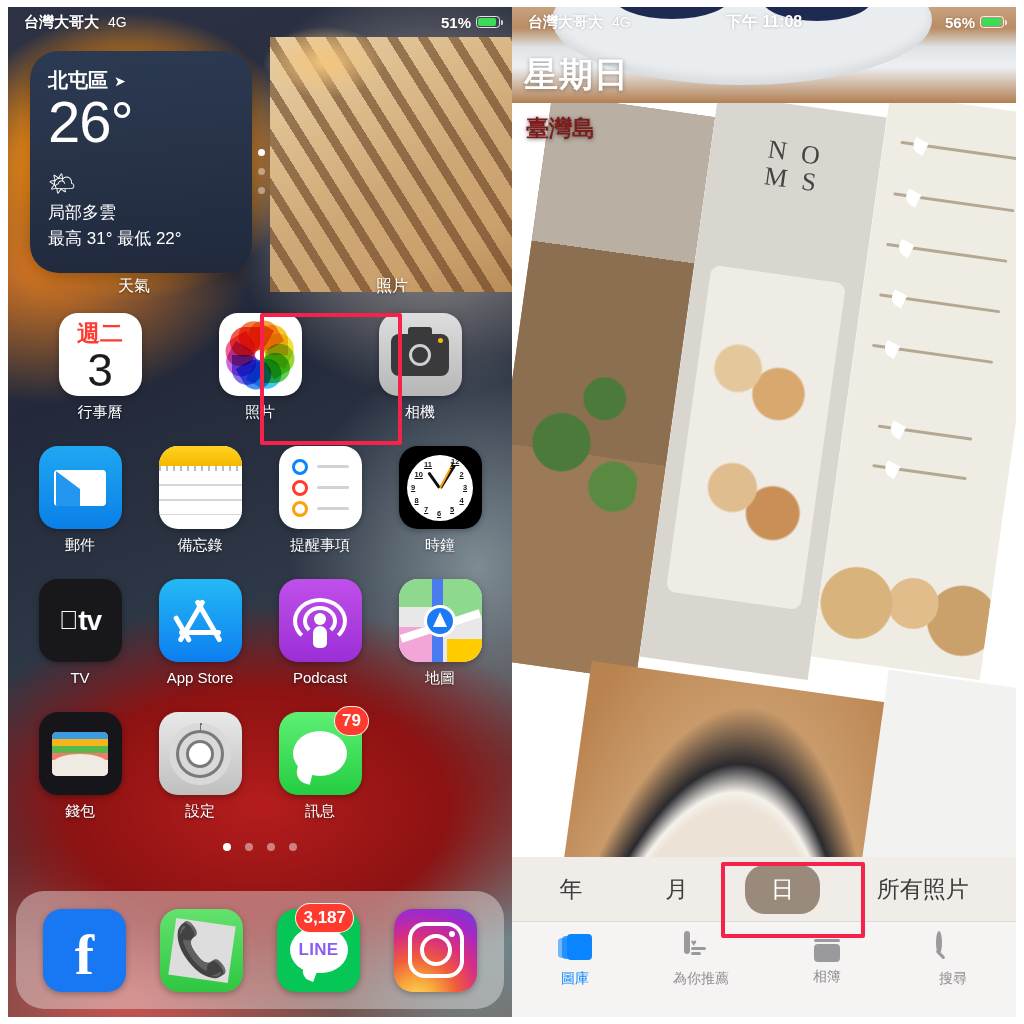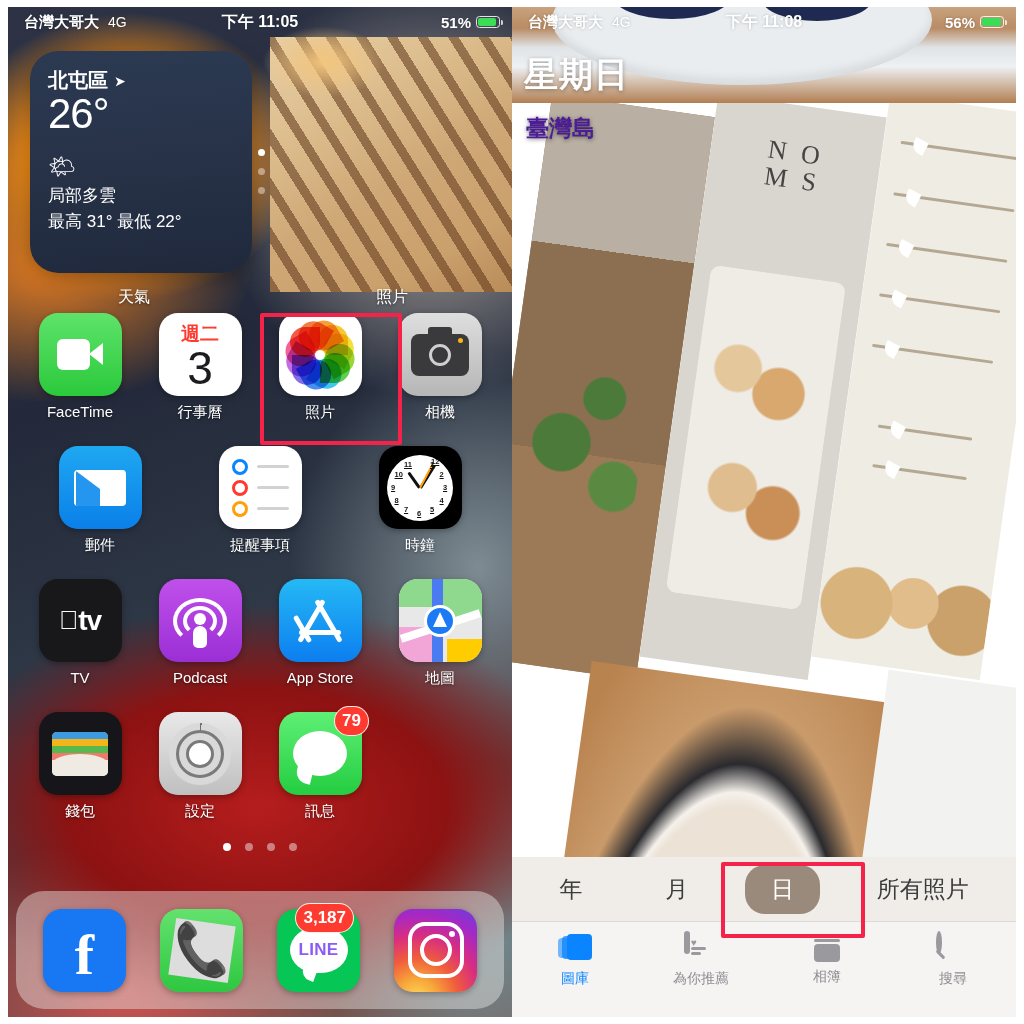--- a/index.html
+++ b/index.html
@@ -49,29 +49,29 @@
     background:rgba(255,255,255,.75); border-radius:0 1.5px 1.5px 0; }
   .batt i { position:absolute; left:1.3px; top:1.3px; bottom:1.3px; border-radius:2px;
             background:#3ddc56; display:block; }
 
   
   .widget { position:absolute; left:22px; top:44px; width:222px; height:222px;
     border-radius:28px; background:linear-gradient(175deg,#2b3a52 0%,#283349 45%,#20293c 100%);
     box-shadow:0 5px 18px rgba(0,0,0,.32); padding:16px 18px; color:#fff; }
   .w-loc { font-size:20px; font-weight:600; display:flex; align-items:center; gap:6px;}
   .w-arrow { font-size:14px; transform:rotate(-2deg); }
-  .w-temp { font-size:42px; font-weight:300; line-height:1.05; margin-top:-2px; letter-spacing:-1px;}
+  .w-temp { font-size:58px; font-weight:300; line-height:1.05; margin-top:-2px; letter-spacing:-1px;}
   .w-icon { margin-top:20px; font-size:22px; line-height:1; }
   .w-cond { font-size:17px; font-weight:500; margin-top:6px; }
   .w-hl { font-size:17px; font-weight:500; margin-top:3px; }
   .w-dots { position:absolute; left:250px; top:142px; display:flex; flex-direction:column; gap:12px; }
   .w-dots span { width:7px; height:7px; border-radius:50%; background:rgba(255,255,255,.42);}
   .w-dots span.on { background:#fff; }
 
-  .widget-labels { position:absolute; left:0; top:280px; width:100%; height:24px; }
+  .widget-labels { position:absolute; left:0; top:269px; width:100%; height:24px; }
   .wlabel { position:absolute; color:#fff; font-size:16px; font-weight:500;
     text-shadow:0 1px 3px rgba(0,0,0,.5); }
   .wlabel.a { left:110px; } .wlabel.b { left:368px; }
 
   
   .grid { position:absolute; left:0; top:306px; width:100%; }
   .row { display:flex; justify-content:space-around; padding:0 12px; margin-bottom:8px; height:125px;}
   .app { width:110px; display:flex; flex-direction:column; align-items:center; position:relative;}
   .icon { width:83px; height:83px; border-radius:19px; position:relative; overflow:hidden;
           box-shadow:0 2px 6px rgba(0,0,0,.3); display:flex; align-items:center; justify-content:center;}
@@ -82,21 +82,21 @@
     font-size:17px; font-weight:600; display:flex; align-items:center; justify-content:center; z-index:4;}
 
   
   .ic-facetime{ background:linear-gradient(180deg,#5ee36a,#2bc93c); }
   .ft-cam{ width:46px; height:31px; position:relative; }
   .ft-cam i{ position:absolute; left:0; top:0; width:33px; height:31px; background:#fff; border-radius:6px;}
   .ft-cam b{ position:absolute; right:0; top:4px; width:0; height:0; border-top:11px solid transparent;
      border-bottom:11px solid transparent; border-right:14px solid #fff; }
 
   .ic-cal{ background:#fff; flex-direction:column; }
-  .cal-d{ color:#ff3b30; font-size:19px; font-weight:600; margin-top:6px; line-height:1;}
+  .cal-d{ color:#ff3b30; font-size:23px; font-weight:600; margin-top:6px; line-height:1;}
   .cal-n{ color:#1c1c1e; font-size:46px; font-weight:300; line-height:1; margin-top:2px;}
 
   .ic-photos{ background:#fff; }
   .pinwheel{ position:relative; width:66px; height:66px; }
   .pinwheel i{ position:absolute; left:50%; top:50%; width:30px; height:30px; border-radius:50% 50% 50% 0;
      transform-origin:0 0; mix-blend-mode:multiply; opacity:.88;}
 
   .ic-camera{ background:linear-gradient(180deg,#dedede,#b6b6b6); }
   .cam-body{ width:58px; height:42px; background:#3a3a3c; border-radius:8px; position:relative;}
   .cam-body:before{ content:""; position:absolute; left:17px; top:-7px; width:24px; height:8px;
@@ -234,21 +234,21 @@
   .ph-title{ font-size:34px; font-weight:700; color:#fff; letter-spacing:1px;
     text-shadow:0 1px 4px rgba(0,0,0,.35);}
   .ph-actions{ margin-left:auto; display:flex; align-items:center; gap:8px; }
   .pill{ height:40px; padding:0 18px; border-radius:20px; background:rgba(168,150,136,.82);
     color:#fff; font-size:19px; font-weight:600; display:flex; align-items:center; justify-content:center;}
   .circ{ width:40px; height:40px; border-radius:50%; background:rgba(168,150,136,.82);
     display:flex; align-items:center; justify-content:center; color:#fff; font-size:22px; letter-spacing:1.5px;
     padding-bottom:8px;}
 
   .ph-gridwrap{ position:absolute; left:0; top:96px; right:0; bottom:160px; overflow:hidden; }
-  .ph-region{ position:absolute; left:14px; top:10px; color:#4c1d95; font-size:23px; font-weight:700;
+  .ph-region{ position:absolute; left:14px; top:10px; color:#7f1d1d; font-size:23px; font-weight:700;
     text-shadow:0 1px 4px rgba(0,0,0,.5); z-index:5;}
   .pgrid{ display:grid; grid-template-columns:164px 170px 170px; grid-auto-rows:1px; gap:2px; }
 
   .ph{ position:relative; overflow:hidden; background:#ddd; }
 
   
   .p-storefront{ grid-column:1; grid-row:1/span 190;
     background:
       linear-gradient(180deg,#b9b0a3 0 26%, #8c6f51 26% 62%, #9d7a57 62% 100%),
       #8c6f51;}
@@ -318,21 +318,20 @@
 
   <div class="phone-left">
     <div class="wallpaper"></div>
     <div class="sandwich"></div>
 
     <div class="statusbar">
       <div class="sb-left">
         <span class="sb-carrier">台灣大哥大</span>
         <span class="sb-net">4G</span>
       </div>
-      <div class="sb-time">下午 11:05</div>
       <div class="sb-right">
         <span>51%</span>
         <span class="batt">
             <i style="width:18px"></i>
           </span>
       </div>
     </div>
 
     <div class="widget">
       <div class="w-loc">
@@ -351,29 +350,20 @@
     </div>
 
     <div class="widget-labels">
       <span class="wlabel a">天氣</span>
       <span class="wlabel b">照片</span>
     </div>
 
     <div class="grid">
 
       <div class="row">
-        <div class="app">
-          <div class="icon ic-facetime">
-            <span class="ft-cam">
-                <i></i>
-                <b></b>
-              </span>
-          </div>
-          <div class="app-label">FaceTime</div>
-        </div>
         <div class="app">
           <div class="icon ic-cal">
             <div class="cal-d">週二</div>
             <div class="cal-n">3</div>
           </div>
           <div class="app-label">行事曆</div>
         </div>
         <div class="app">
           <div class="icon ic-photos">
             <span class="pinwheel" id="pinwheel">
@@ -403,20 +393,30 @@
           <div class="app-label">相機</div>
         </div>
       </div>
 
       <div class="row">
         <div class="app">
           <div class="icon ic-mail">
               <span class="env"></span>
             </div>
           <div class="app-label">郵件</div>
+        </div>
+        <div class="app">
+          <div class="icon ic-notes">
+            <div class="nt-top"></div>
+              <div class="nt-holes"></div>
+            <div class="nt-line"></div>
+              <div class="nt-line"></div>
+              <div class="nt-line"></div>
+          </div>
+          <div class="app-label">備忘錄</div>
         </div>
         <div class="app">
           <div class="icon ic-rem">
             <div>
               <div class="rm-row">
                   <span class="rm-c"></span>
                   <span class="rm-l"></span>
                 </div>
               <div class="rm-row">
                   <span class="rm-c r"></span>
@@ -458,40 +458,40 @@
         <div class="app">
           <div class="icon ic-tv">
             <span class="tv-txt">
                 <span class="apple"></span>
                 <span>tv</span>
               </span>
           </div>
           <div class="app-label">TV</div>
         </div>
         <div class="app">
+          <div class="icon ic-appstore">
+            <span class="as">
+                <i class="l1"></i>
+                <i class="l2"></i>
+                <i class="l3"></i>
+                <i class="bar"></i>
+              </span>
+          </div>
+          <div class="app-label">App Store</div>
+        </div>
+        <div class="app">
           <div class="icon ic-pod">
             <span class="pod">
                 <i class="ring r1"></i>
                 <i class="ring r2"></i>
                 <i class="head"></i>
                 <i class="body"></i>
               </span>
           </div>
           <div class="app-label">Podcast</div>
-        </div>
-        <div class="app">
-          <div class="icon ic-appstore">
-            <span class="as">
-                <i class="l1"></i>
-                <i class="l2"></i>
-                <i class="l3"></i>
-                <i class="bar"></i>
-              </span>
-          </div>
-          <div class="app-label">App Store</div>
         </div>
         <div class="app">
           <div class="icon ic-maps">
             <span class="mp">
                 <i class="g1"></i>
                 <i class="g2"></i>
                 <i class="pk"></i>
                 <i class="yl"></i>
               <i class="rdv"></i>
                 <i class="rdd"></i>

